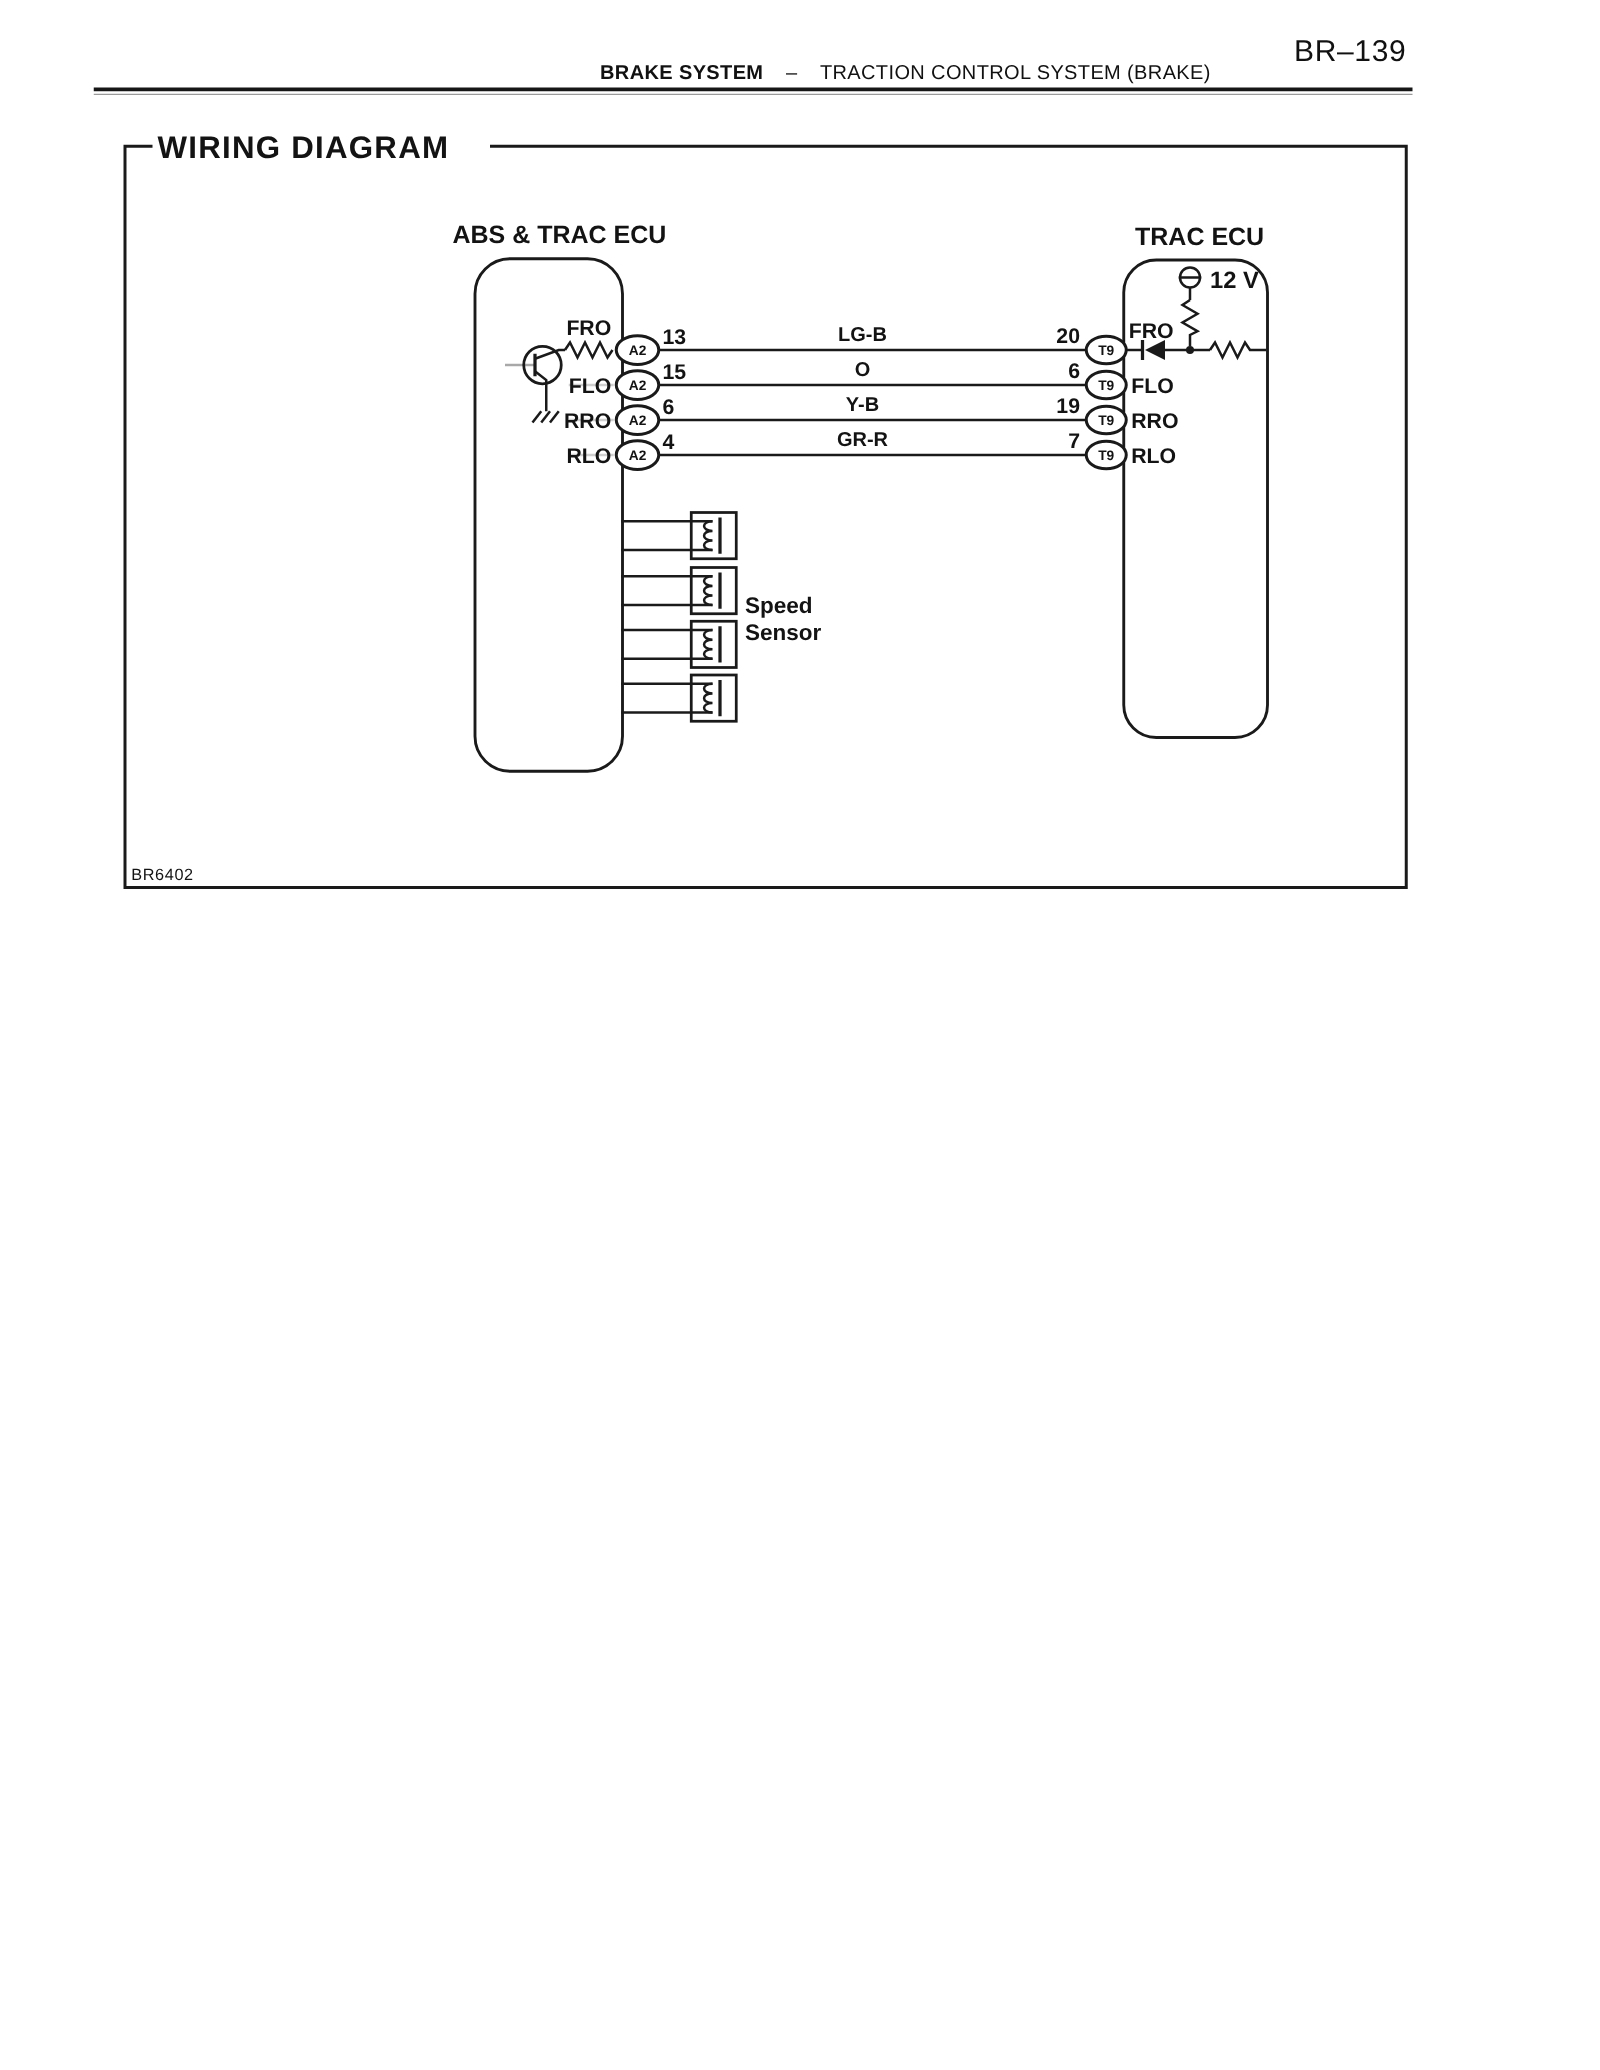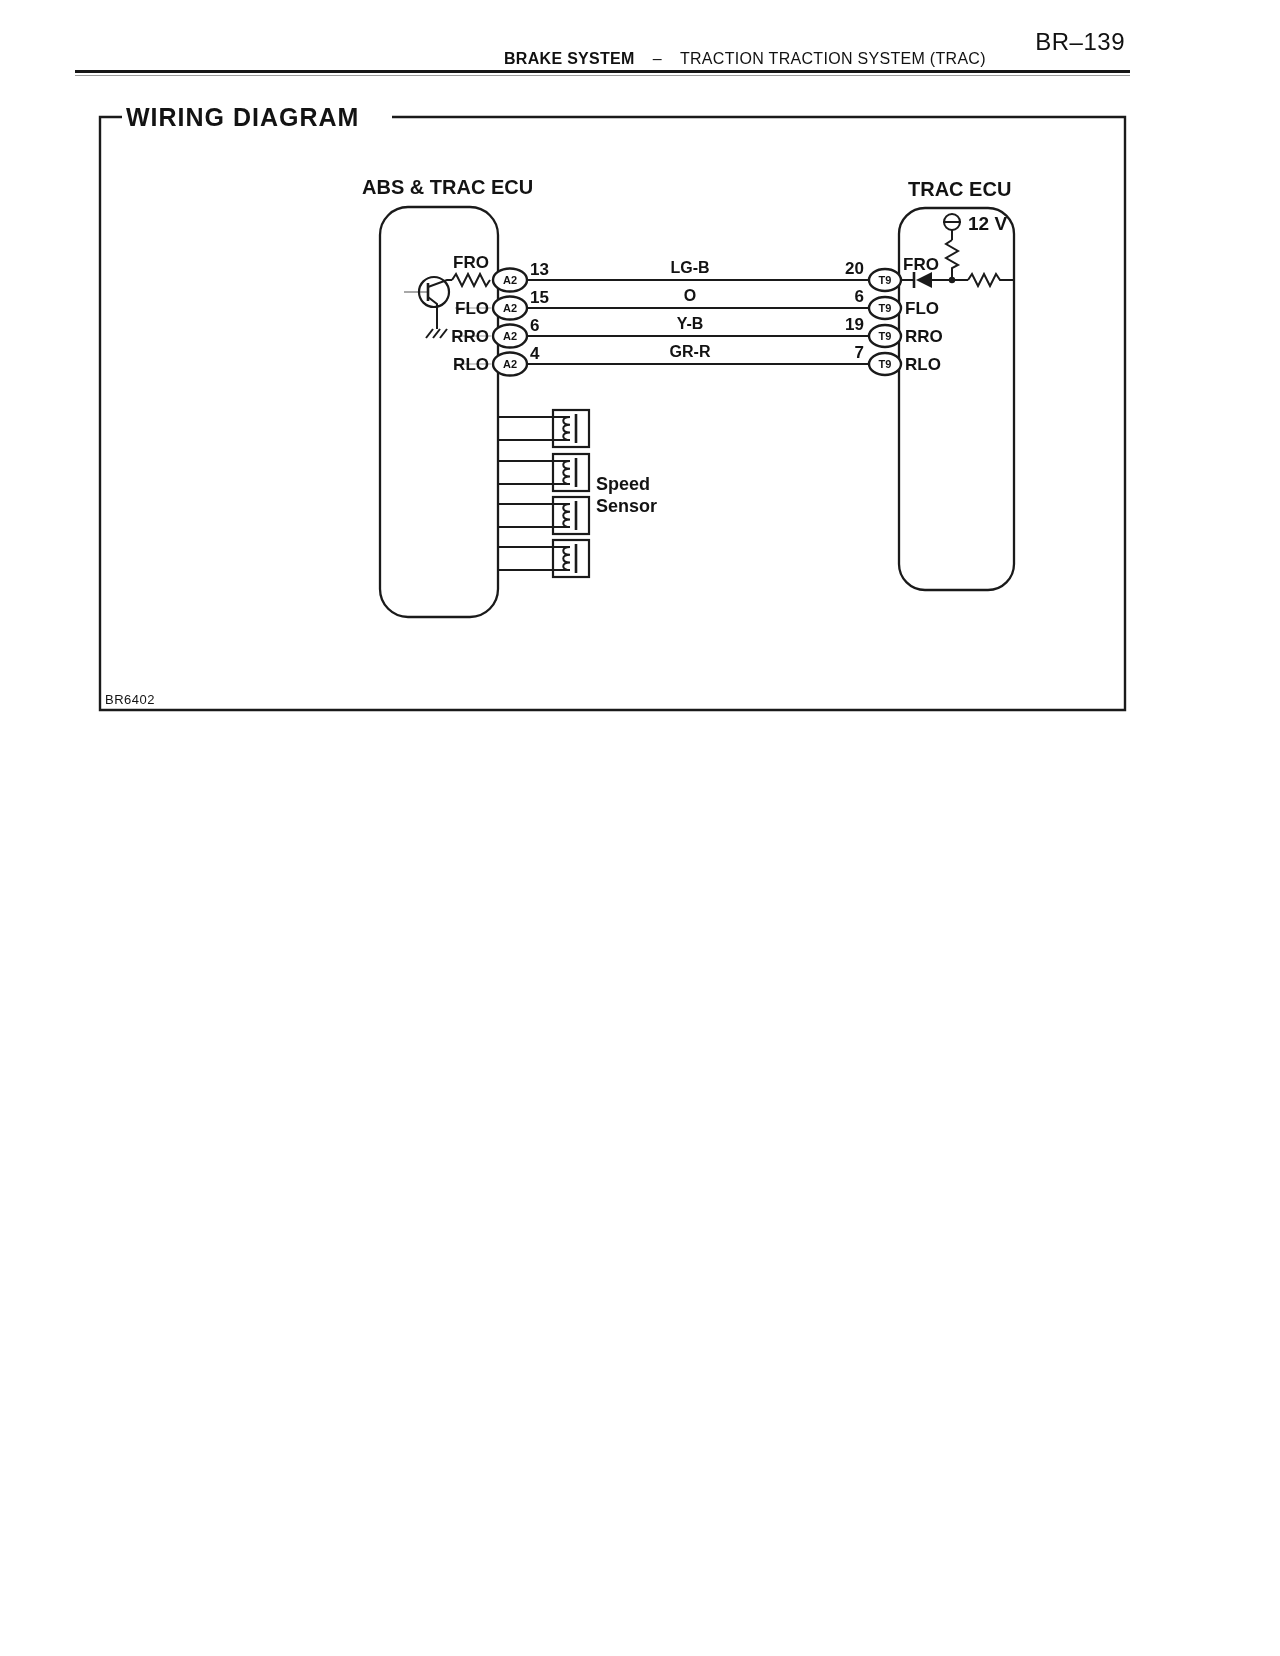--- a/index.html
+++ b/index.html
@@ -11,40 +11,40 @@
     color: #111;
   }
   .page-number {
     position: absolute; top: 28px; right: 155px;
     font-size: 24px; font-weight: normal; letter-spacing: 0.5px;
   }
   .running-header {
     position: absolute; top: 50px; left: 480px;
     font-size: 16px; letter-spacing: 0.3px; white-space: nowrap;
   }
-  .running-header .section { font-weight: bold; margin-left: 24px; }
+  .running-header .section { font-weight: bold; }
   .running-header .sep { display: inline-block; margin: 0 18px; }
   .header-rule {
     position: absolute; top: 70px; left: 75px; width: 1055px; height: 3px;
     background: #161616;
   }
   .header-rule-shadow {
     position: absolute; top: 75px; left: 75px; width: 1055px; height: 1px;
     background: #9a9a9a;
   }
   svg text { fill: #131313; }
   .t-bold { font-weight: bold; }
 </style>
 </head>
 <body>
 
 <div class="page-number">BR–139</div>
 
 <div class="running-header">
-  <span class="section">BRAKE SYSTEM</span><span class="sep">–</span><span class="subsection">TRACTION TRACTION SYSTEM (TRAC)</span>
+  <span class="section">BRAKE SYSTEM</span><span class="sep">–</span><span class="subsection">TRACTION CONTROL SYSTEM (BRAKE)</span>
 </div>
 <div class="header-rule"></div>
 <div class="header-rule-shadow"></div>
 
 <svg style="position:absolute; left:90px; top:88px;" width="1060" height="640" viewBox="90 88 1060 640" xmlns="http://www.w3.org/2000/svg">
 
   <path d="M122 117 L100 117 L100 710 L1125 710 L1125 117 L392 117" fill="none" stroke="#1a1a1a" stroke-width="2.4"></path>
 
   <text x="126" y="126" font-size="25" class="t-bold" letter-spacing="1">WIRING DIAGRAM</text>
 

